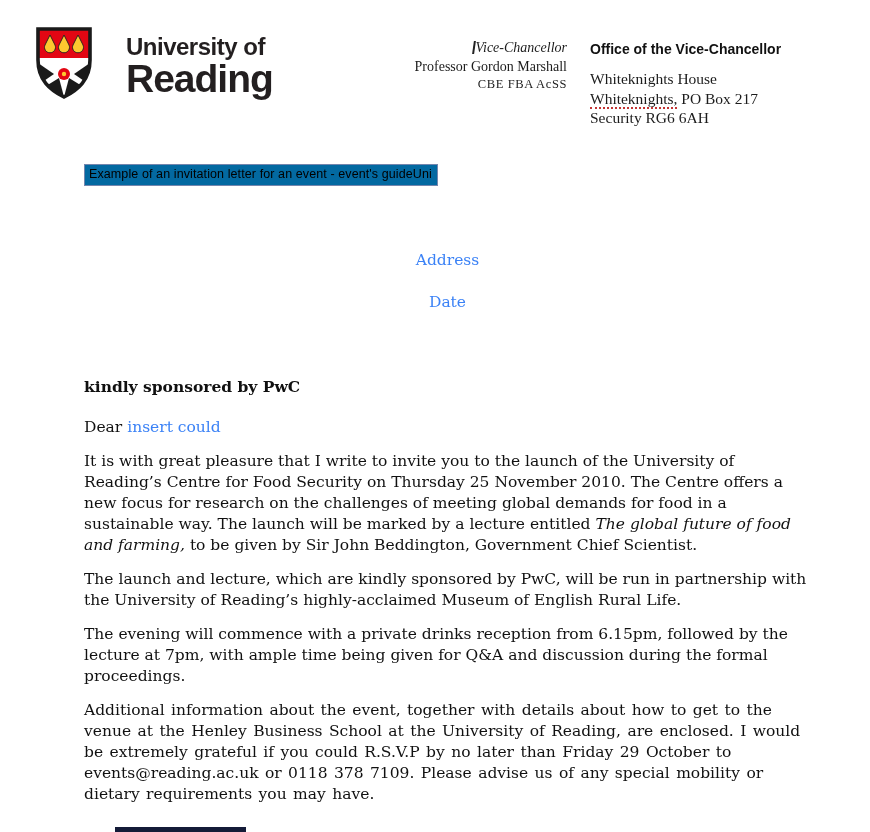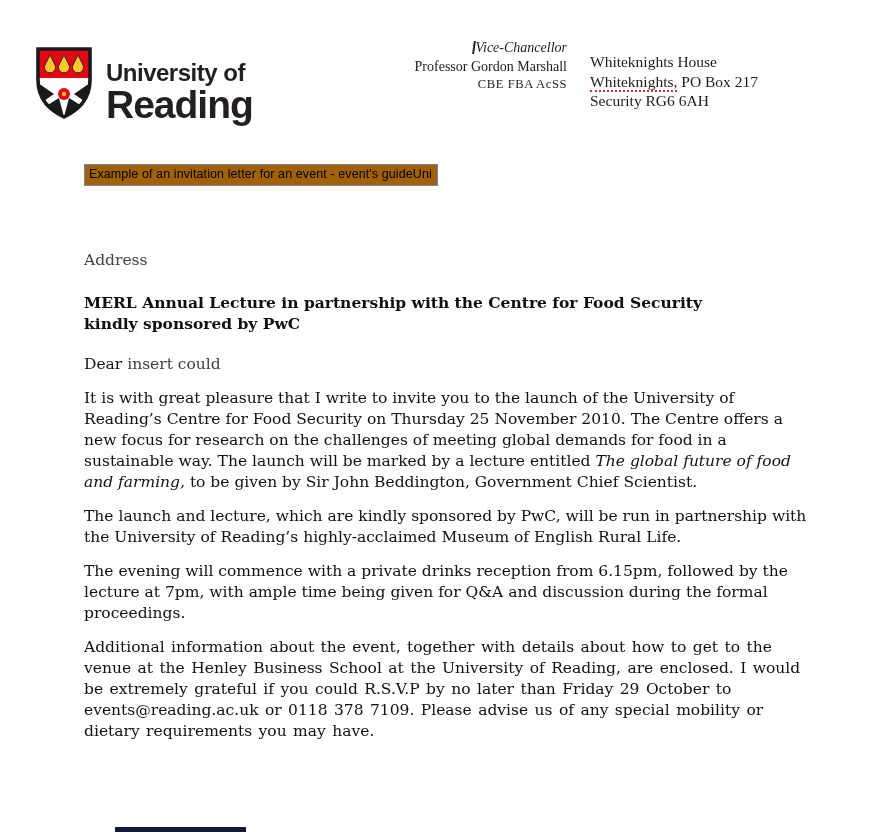--- a/index.html
+++ b/index.html
@@ -1,20 +1,20 @@
 <!DOCTYPE html>
 <html><head>
 <meta charset="utf-8">
 <style>
   html,body{margin:0;padding:0;background:#fff;}
   .page{position:relative;width:870px;height:832px;background:#ffffff;overflow:hidden;
         font-family:"DejaVu Serif",serif;color:#111;}
 
   
-  .logo{position:absolute;left:35px;top:46px;display:flex;align-items:flex-end;}
+  .logo{position:absolute;left:35px;top:26px;display:flex;align-items:center;gap:20px;}
   .logo-text{margin-left:13px;font-family:"Liberation Sans",sans-serif;font-weight:bold;
              color:#231f20;letter-spacing:-0.5px;margin-top:2px;}
   .logo-line1{font-size:24px;line-height:26px;}
   .logo-line2{font-size:39px;line-height:38px;letter-spacing:-1px;}
 
   .sender-block{position:absolute;left:360px;top:40px;width:207px;text-align:right;
                 font-family:"Liberation Serif",serif;color:#1c1c1c;}
   .sender-title{font-style:italic;font-size:14px;line-height:16px;}
   .caret{display:inline-block;width:2px;height:13px;background:#222;margin-right:1px;
          vertical-align:-2px;transform:skewX(-8deg);}
@@ -25,26 +25,26 @@
   .office-title{font-family:"Liberation Sans",sans-serif;font-weight:bold;font-size:14px;
                 line-height:17px;color:#111;}
   .office-address{font-family:"Liberation Serif",serif;font-size:15.5px;line-height:19.5px;
                   margin-top:11px;color:#1c1c1c;}
   .squiggle{border-bottom:2px dotted #c23434;}
 
   
   .caption-box{position:absolute;left:84px;top:164px;border:1px solid #7486ad;
                padding:2px 5px 3px 4px;font-family:"Liberation Sans",sans-serif;
                font-size:12.5px;line-height:15px;color:#000;letter-spacing:0.1px;
-               background:#a16207;white-space:nowrap;}
+               background:#0369a1;white-space:nowrap;}
 
   
   .letter{position:absolute;left:84px;top:243px;width:727px;padding-top:7px;
           font-size:15.5px;line-height:21px;}
-  .red{color:#404040;}
+  .red{color:#3b82f6;text-align:center;}
   .address-ph{margin:0 0 21px 0;}
   .date-ph{margin:0 0 63px 0;}
   .subject{font-weight:bold;margin:0 0 20px 0;color:#101010;}
   .salutation{margin:0 0 13px 0;}
   .letter p{margin:0 0 13px 0;}
   .p-wide{word-spacing:1.5px;}
   .italic{font-style:italic;}
 
   
   .bottom-fragment{position:absolute;left:115px;bottom:0;width:131px;height:5px;
@@ -89,34 +89,35 @@
     </div>
   </div>
 
   <div class="sender-block">
     <div class="sender-title"><span class="caret"></span><span>Vice-Chancellor</span></div>
     <div class="sender-name">Professor Gordon Marshall</div>
     <div class="sender-honours">CBE FBA AcSS</div>
   </div>
 
   <div class="office-block">
+    <div class="office-title">Office of the Vice-Chancellor</div>
     <div class="office-address">
       <div>Whiteknights House</div>
       <div><span class="squiggle">Whiteknights,</span><span> PO Box 217</span></div>
       <div>Security RG6 6AH</div>
     </div>
   </div>
 
   <div class="caption-box">Example of an invitation letter for an event - event's guideUni</div>
 
   <div class="letter">
     <div class="address-ph red">Address</div>
+    <div class="date-ph red">Date</div>
 
     <div class="subject">
-      <div>MERL Annual Lecture in partnership with the Centre for Food Security</div>
       <div>kindly sponsored by PwC</div>
     </div>
 
     <div class="salutation"><span>Dear </span><span class="red">insert could</span></div>
 
     <p><span>It is with great pleasure that I write to invite you to the launch of the University of Reading’s Centre for Food Security on Thursday 25 November 2010. The Centre offers a new focus for research on the challenges of meeting global demands for food in a sustainable way. The launch will be marked by a lecture entitled </span><span class="italic">The global future of food and farming,</span><span> to be given by Sir John Beddington, Government Chief Scientist.</span></p>
 
     <p>The launch and lecture, which are kindly sponsored by PwC, will be run in partnership with the University of Reading’s highly-acclaimed Museum of English Rural Life.</p>
 
     <p>The evening will commence with a private drinks reception from 6.15pm, followed by the lecture at 7pm, with ample time being given for Q&amp;A and discussion during the formal proceedings.</p>

